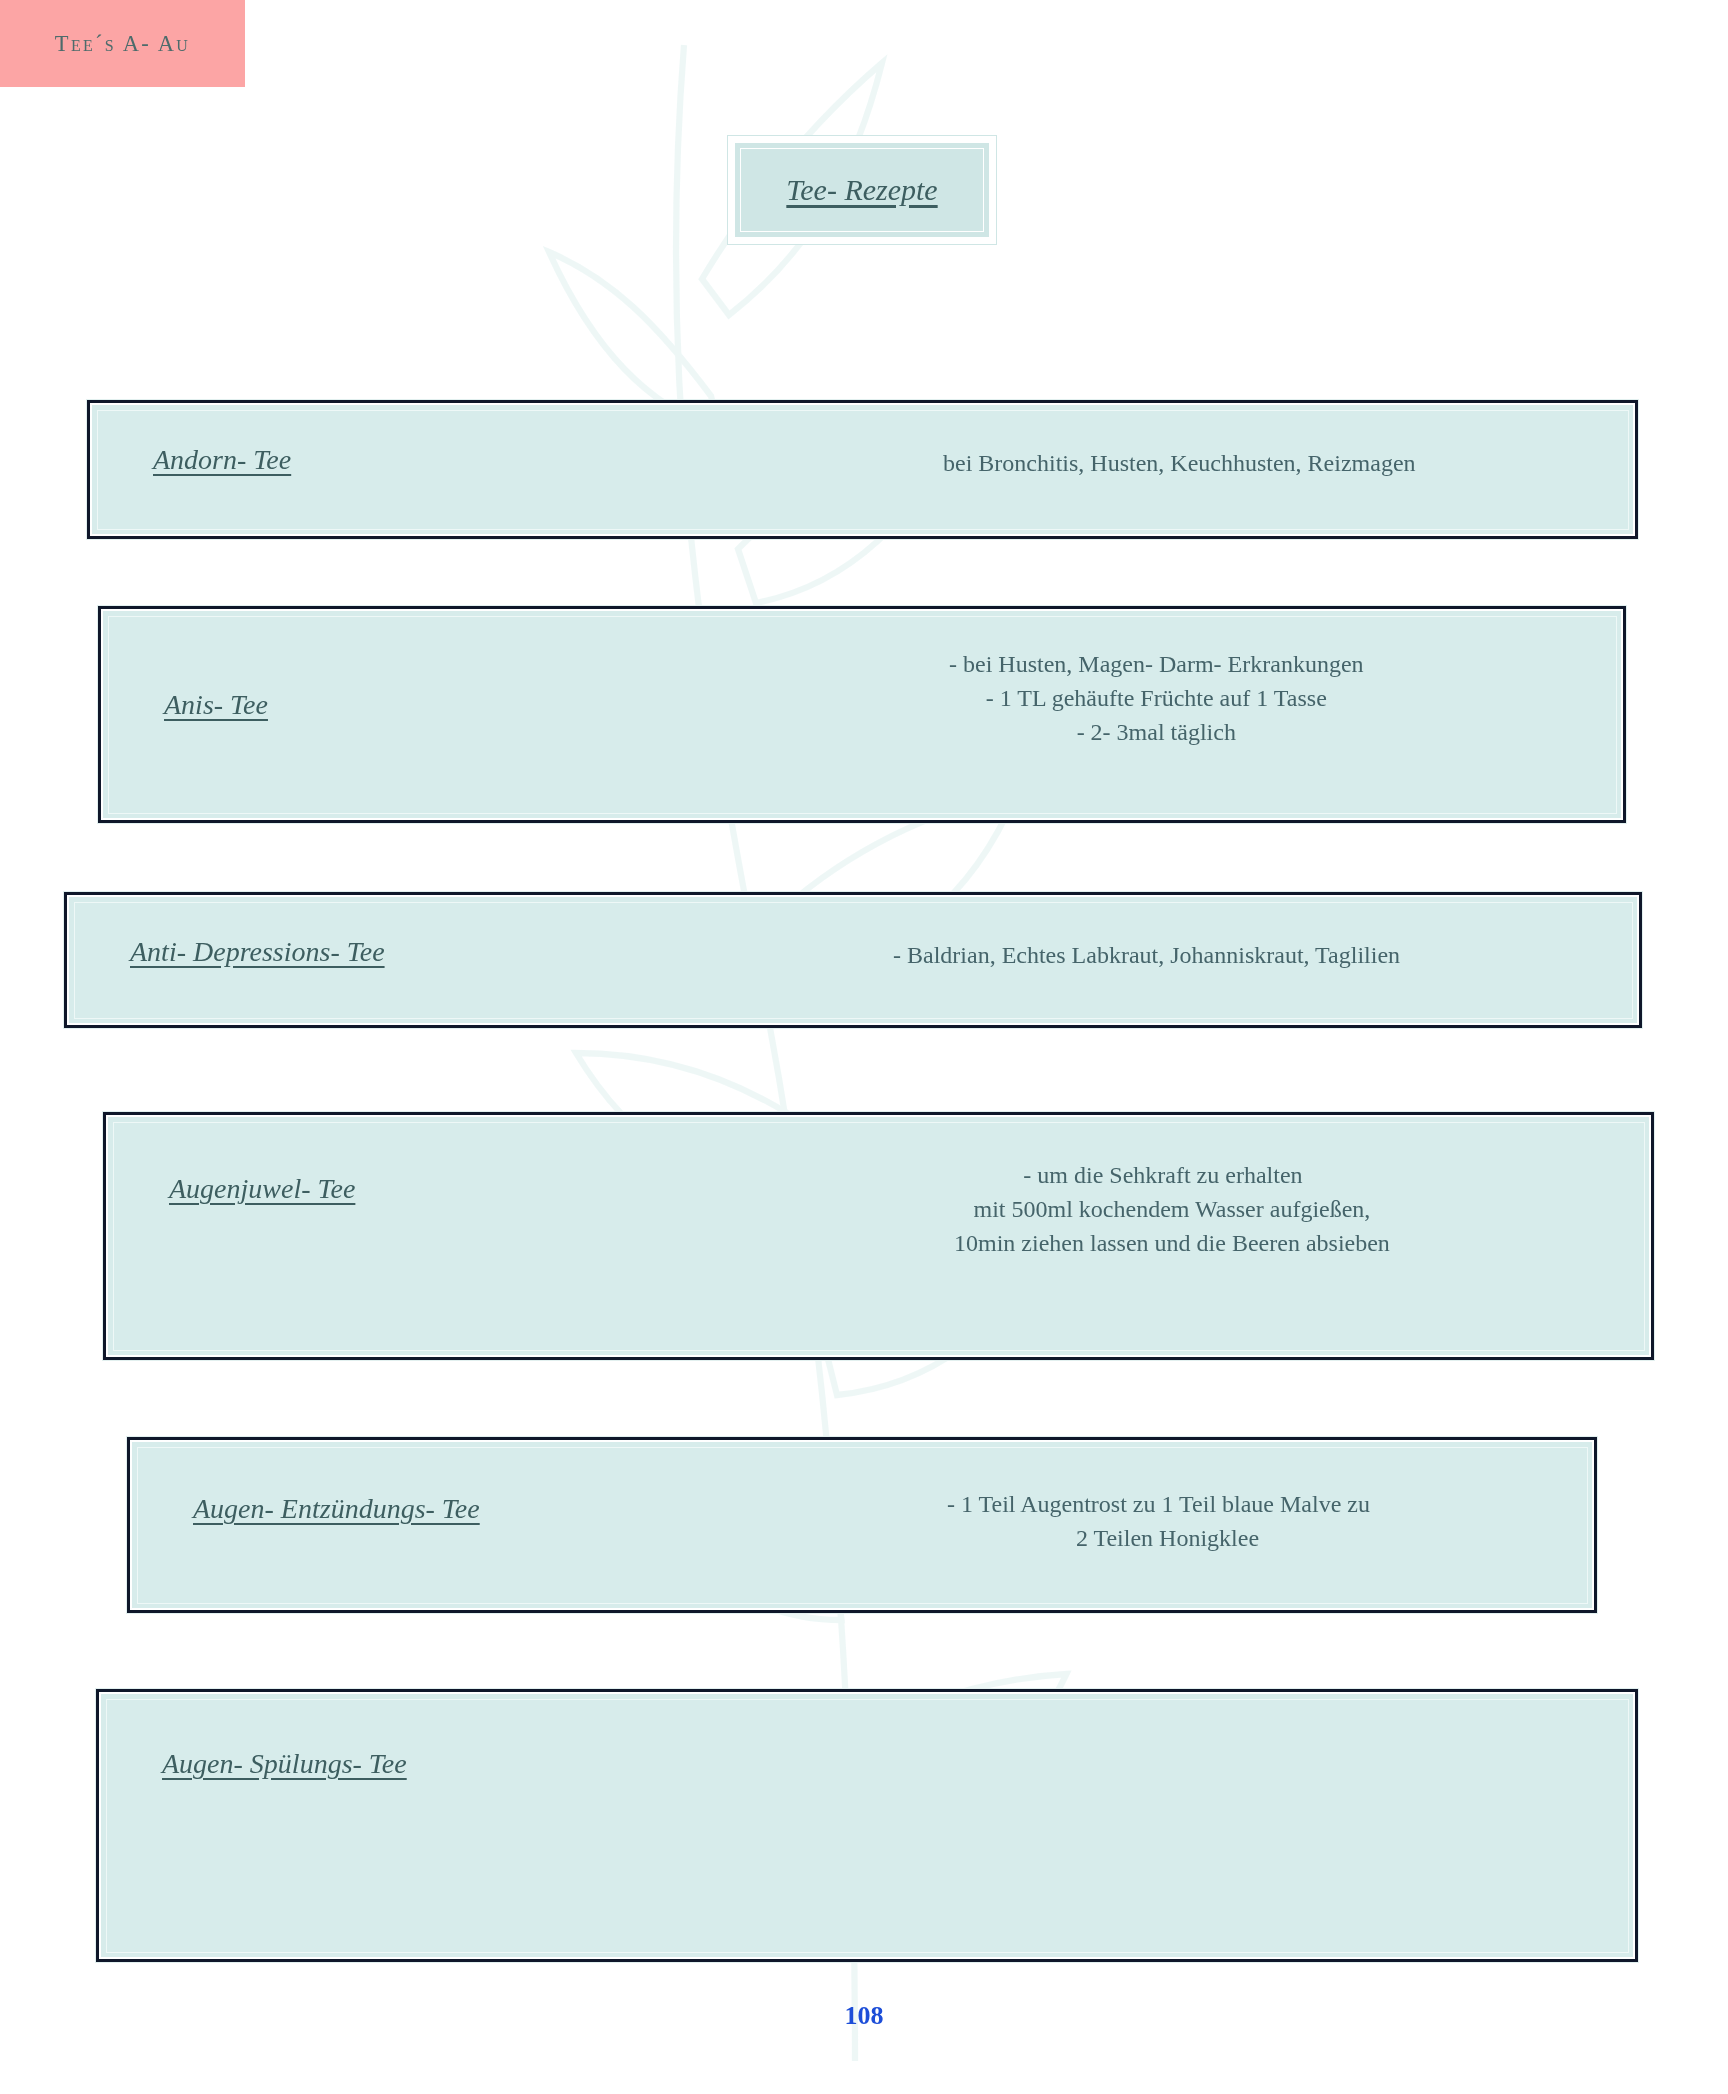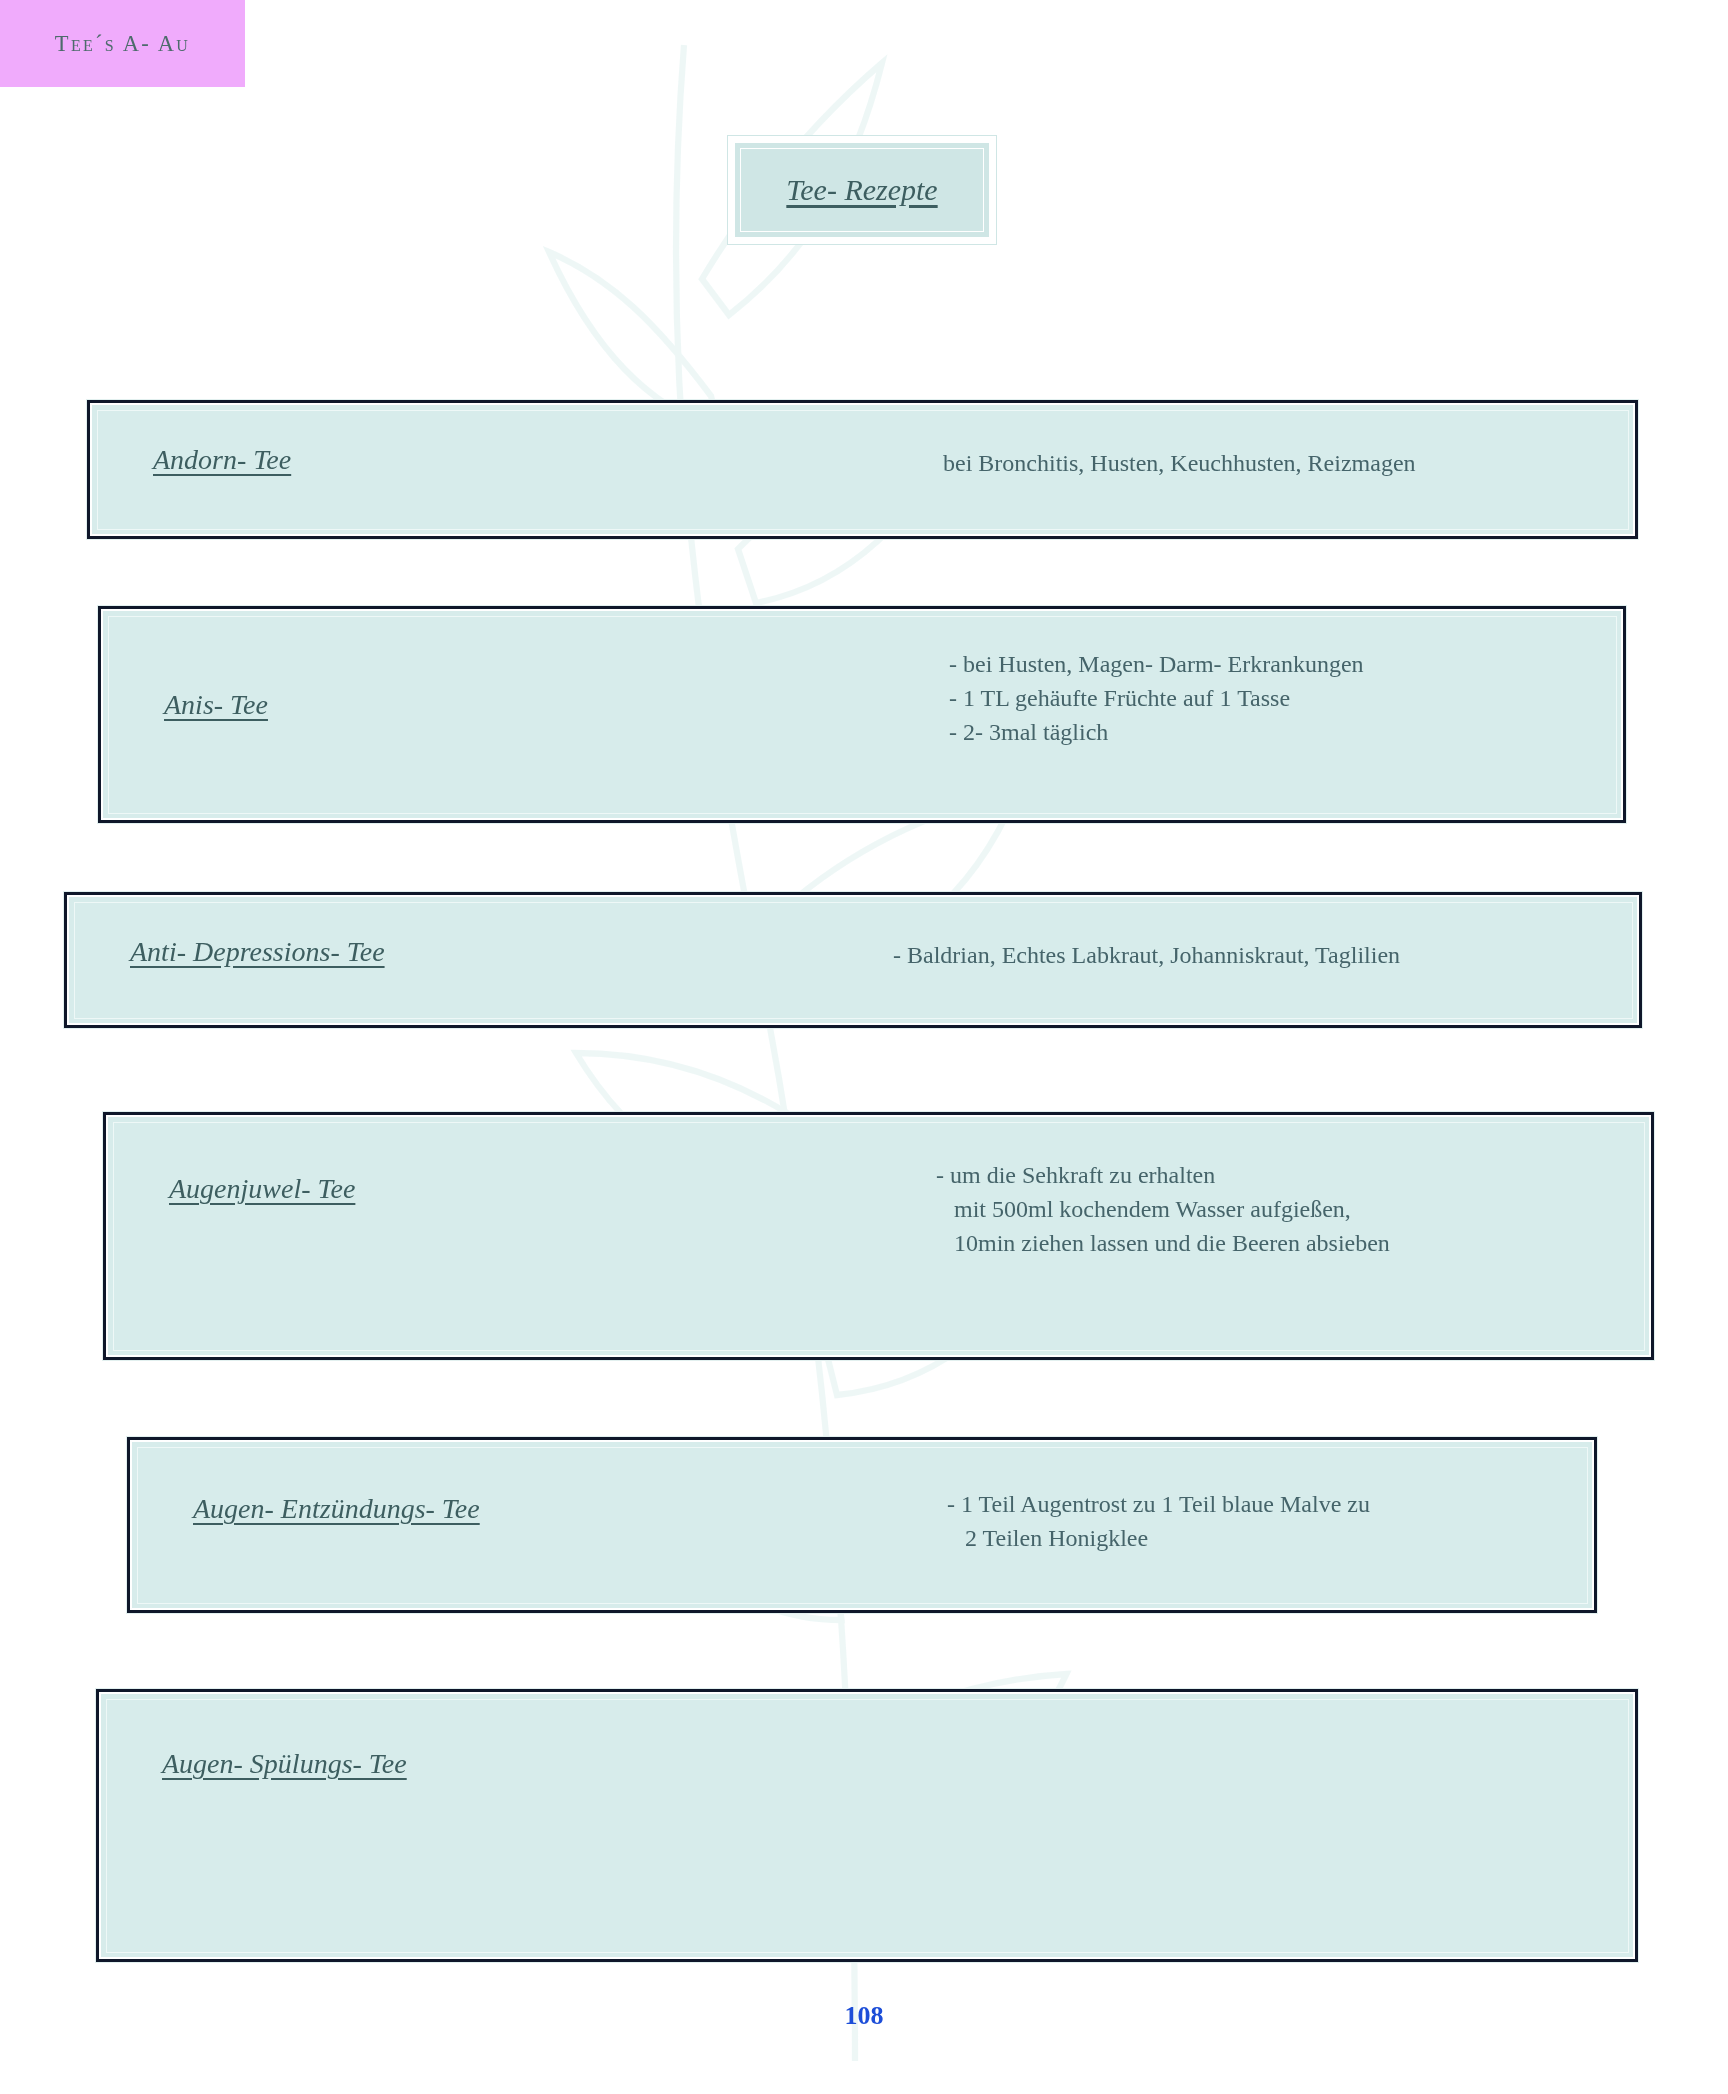--- a/index.html
+++ b/index.html
@@ -32,21 +32,21 @@
     opacity: 0.5;
   }
 
   
   .corner-tab {
     position: absolute;
     left: 0;
     top: 0;
     width: 245px;
     height: 87px;
-    background: #f0abfc;
+    background: #fca5a5;
     display: flex;
     align-items: center;
     justify-content: center;
   }
   .corner-tab .tab-label {
     font-family: "Liberation Serif", serif;
     font-variant: small-caps;
     font-size: 22.5px;
     letter-spacing: 2.3px;
     color: #4c6b6b;
@@ -122,21 +122,21 @@
     white-space: nowrap;
     z-index: 2;
   }
   .card-desc {
     font-size: 24px;
     color: #45646a;
     line-height: 1.42;
     z-index: 2;
     white-space: nowrap;
   }
-  .card-desc .ln { display: block; }
+  .card-desc .ln { display: block; text-align: center; }
   .card-desc .ind { padding-left: 18px; }
 
   
   #card-andorn      { left: 86px;  top: 399px;  width: 1553px; height: 141px; }
   #card-andorn .card-name { position: absolute; left: 61px;  top: 39px; }
   #card-andorn .card-desc { position: absolute; left: 851px; top: 41px; }
 
   #card-anis        { left: 97px; top: 605px;  width: 1530px; height: 219px; }
   #card-anis .card-name { position: absolute; left: 61px; top: 50px; margin-top: 28px; }
   #card-anis .card-desc { position: absolute; left: 846px; top: 36px; }

